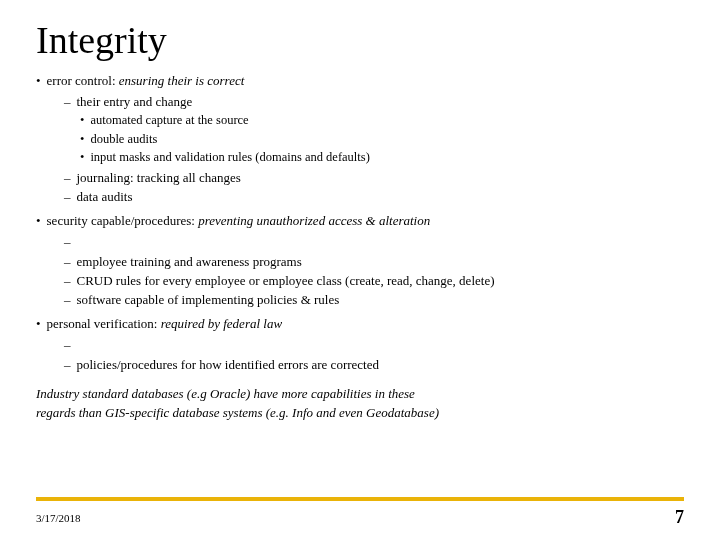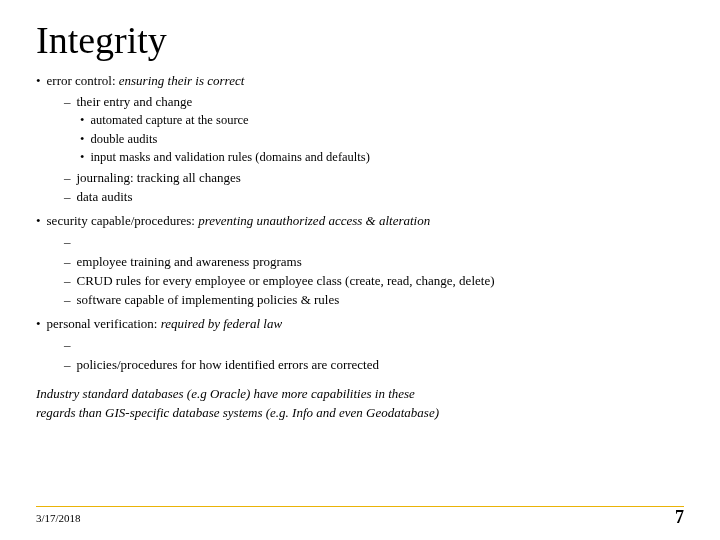--- a/index.html
+++ b/index.html
@@ -110,22 +110,22 @@
 
     .footer {
       position: absolute;
       bottom: 12px;
       left: 36px;
       right: 36px;
       display: flex;
       justify-content: space-between;
       align-items: center;
       font-size: 11px;
-      border-top: 1px solid #eab308;
-      padding-top: 0;
+      border-top: 4px solid #eab308;
+      padding-top: 6px;
     }
 
     .page-number {
       font-size: 18px;
       font-weight: bold;
     }
   </style>
 </head>
 <body>
 

